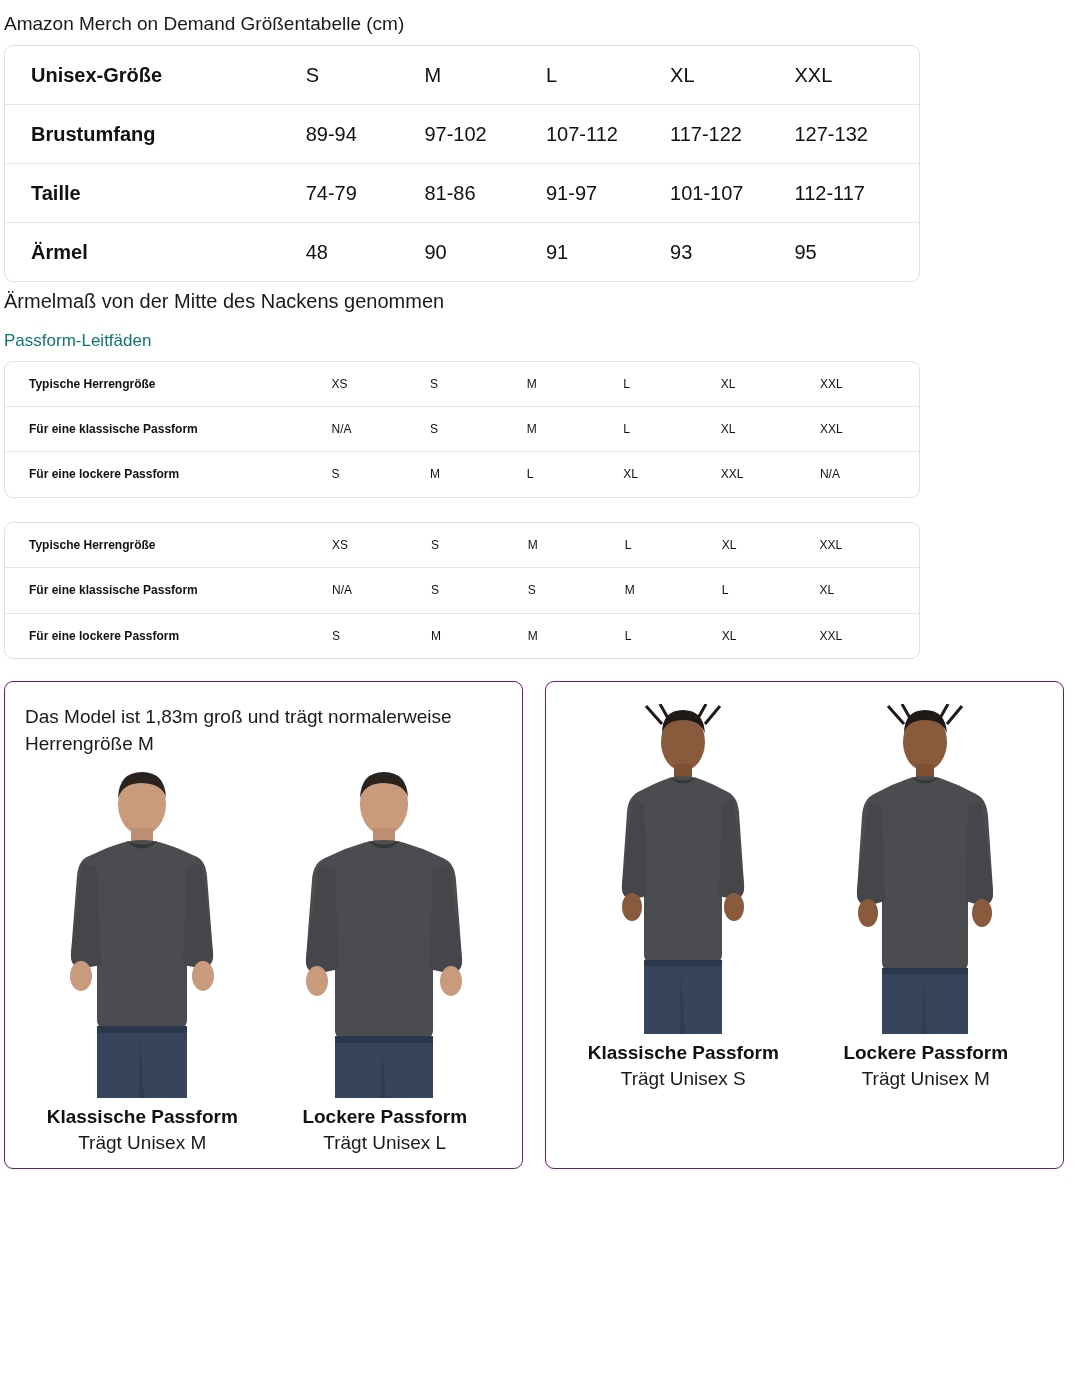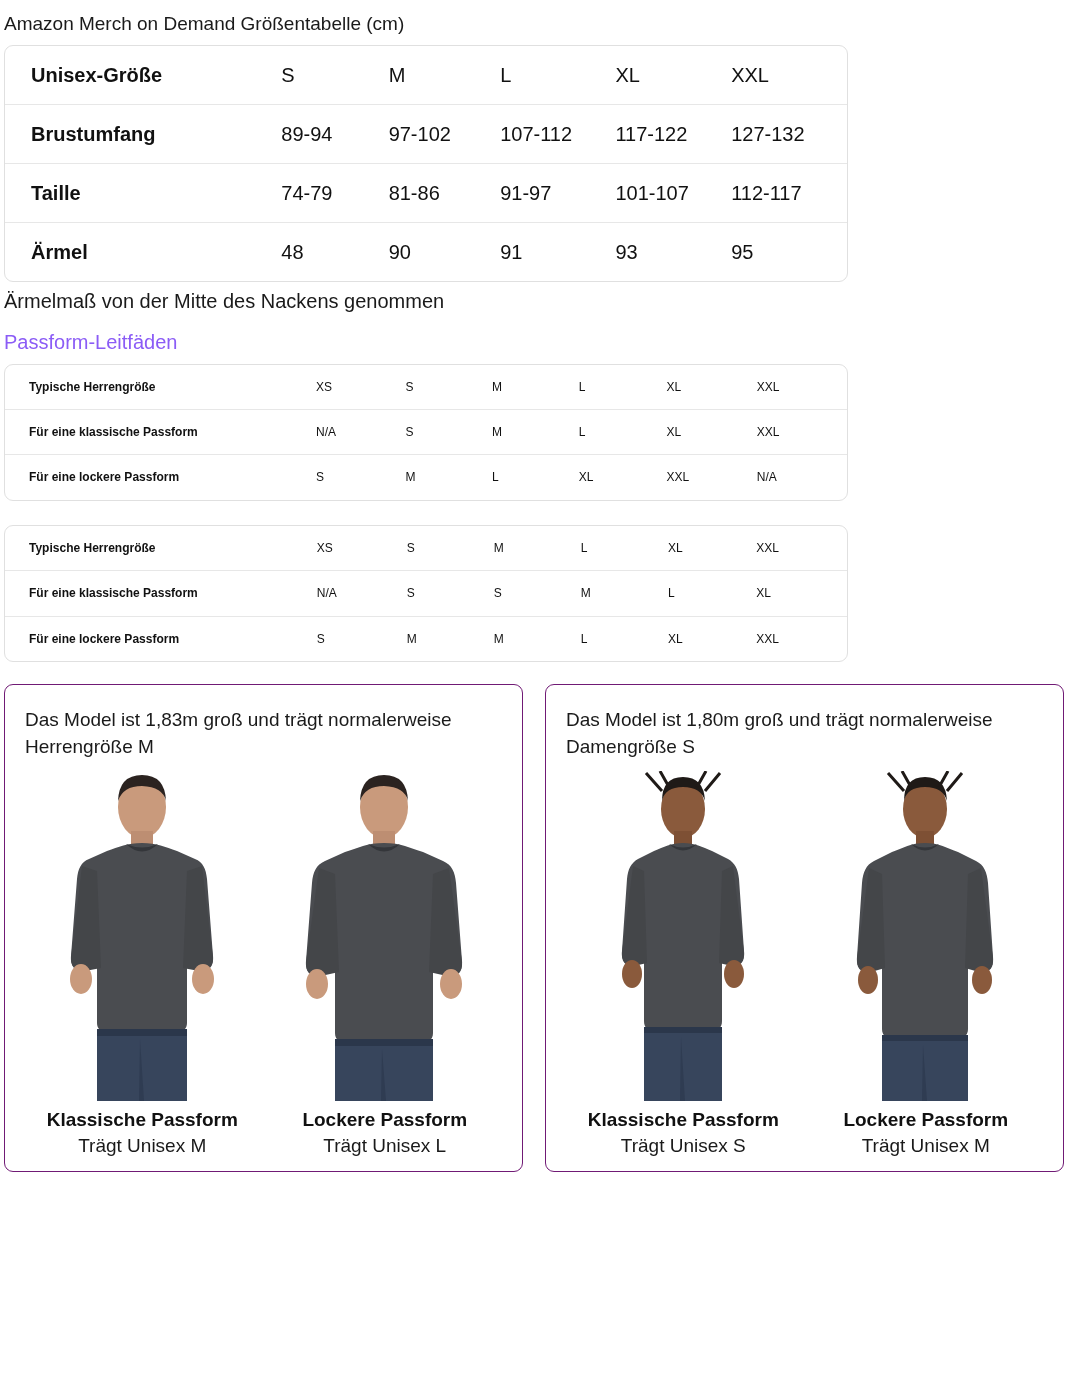--- a/index.html
+++ b/index.html
@@ -24,29 +24,29 @@
     color: #1a1a1a;
     padding: 4px 0 8px 4px;
     line-height: 1.3;
   }
   .note {
     font-size: 20px;
     color: #1a1a1a;
     padding: 8px 0 2px 4px;
   }
   .section-title {
-    font-size: 20px;
-    color: #8b5cf6;
+    font-size: 17px;
+    color: #0f766e;
     padding: 16px 8px 10px 4px;
   }
 
   table.grid {
     border-collapse: separate;
     border-spacing: 0;
-    width: 844px;
+    width: 916px;
     margin: 0 0 0 4px;
     border: 1px solid #e0e0e0;
     border-radius: 9px;
     overflow: hidden;
     background: #fff;
   }
   table.grid td {
     border-bottom: 1px solid #e7e7e7;
     padding: 0;
     vertical-align: middle;
@@ -450,21 +450,20 @@
               <path d="M105 278 L109 330 L104 330 Z" fill="#2f3c52"></path>
             </svg>
           </div>
           <div class="fit-name">Lockere Passform</div>
           <div class="fit-sub">Trägt Unisex L</div>
         </div>
       </div>
     </div>
 
     <div class="model-card">
-      <div class="model-note">Das Model ist 1,80m groß und trägt normalerweise Damengröße S</div>
       <div class="figs">
         <div class="fig">
           <div class="imgwrap">
             <svg class="person" width="215" height="330" viewBox="0 0 215 330" aria-hidden="true">
               <ellipse cx="107" cy="38" rx="22" ry="29" fill="#8a5a3c"></ellipse>
               <path d="M86 30 Q86 6 107 6 Q128 6 129 30 Q125 16 107 16 Q89 16 86 30 Z" fill="#1f1a17"></path>
               <path d="M86 20 L70 2 M93 16 L84 0 M121 16 L130 0 M129 20 L144 2" stroke="#1f1a17" stroke-width="3" fill="none"></path>
               <rect x="98" y="60" width="18" height="16" fill="#7e5034"></rect>
               <path d="M107 72 C 95 72 88 76 78 80 L62 88 C55 92 52 98 51 108 L46 180 C45 190 50 195 58 194 L68 192 L68 250 C68 257 72 260 79 260 L135 260 C142 260 146 257 146 250 L146 192 L156 194 C164 195 169 190 168 180 L163 108 C162 98 159 92 152 88 L136 80 C126 76 119 72 107 72 Z" fill="#4a4c50"></path>
               <path d="M57 95 L46 181 C45 191 50 196 58 195 L71 192 L68 100 Z" fill="#444649"></path>

